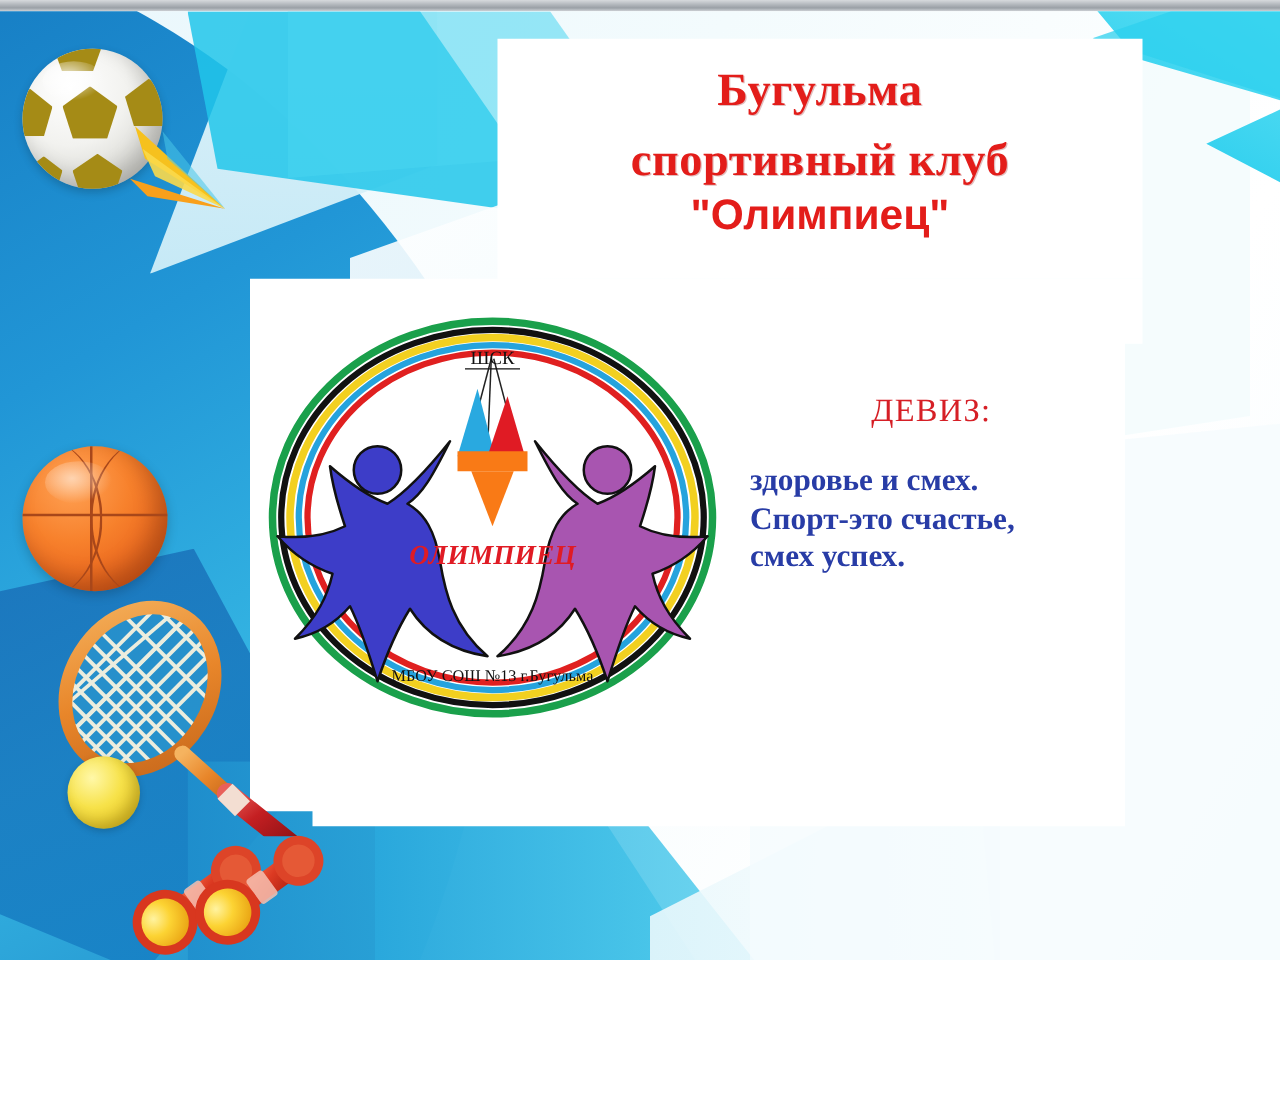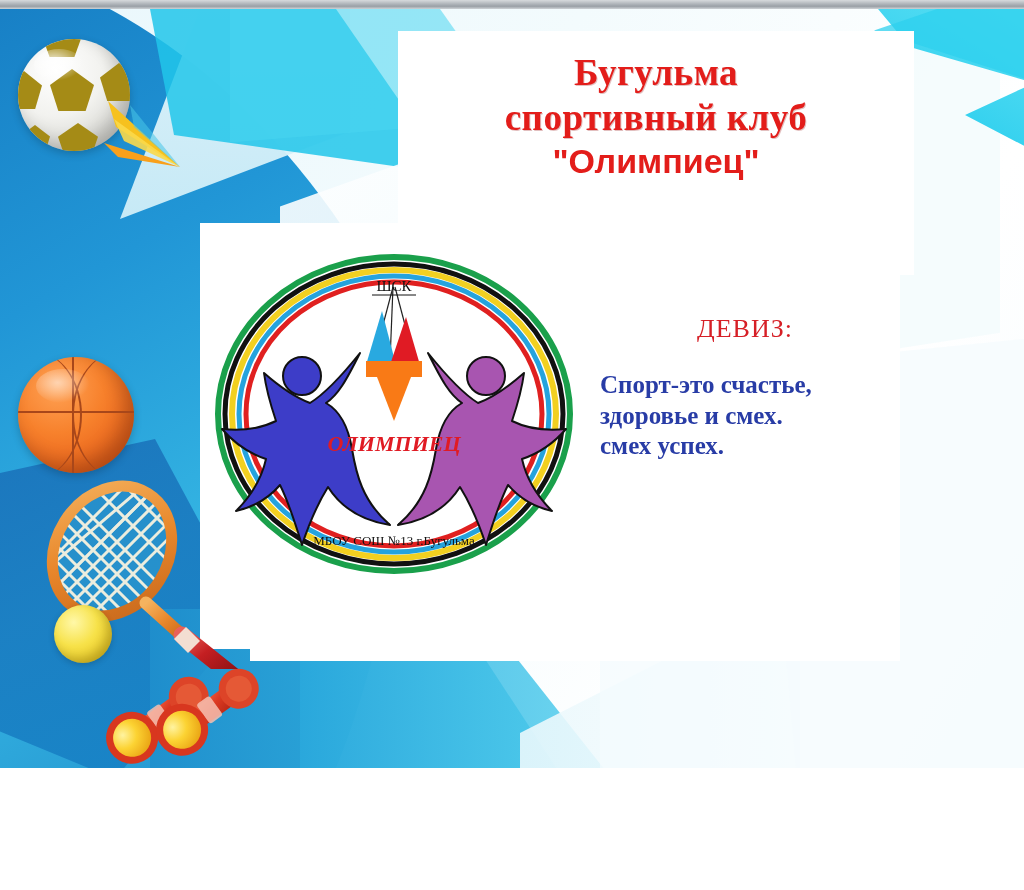--- a/index.html
+++ b/index.html
@@ -67,21 +67,21 @@
   .panel-top{left:398px;top:22px;width:516px;height:192px;}
   .panel-mid{left:200px;top:214px;width:714px;height:52px;}
   .panel-big{left:200px;top:258px;width:700px;height:382px;}
   .panel-low{left:250px;top:636px;width:650px;height:16px;}
 
   
   .title{position:absolute;left:398px;top:44px;width:516px;text-align:center;
     color:#e31d1a;line-height:1.06;}
   .t-line1,.t-line2{font-family:"Liberation Serif",serif;font-weight:bold;
     font-size:37px;letter-spacing:.5px;text-shadow:1px 1px 0 rgba(140,0,0,.25);}
-  .t-line2{margin-top:6px;}
+  .t-line2{margin-top:17px;}
   .t-line3{font-family:"Liberation Sans",sans-serif;font-weight:bold;font-size:34px;
     margin-top:6px;letter-spacing:0px;}
 
   
   .motto-wrap{position:absolute;left:600px;top:305px;width:330px;}
   .motto-head{font-family:"Liberation Serif",serif;font-weight:normal;font-size:26px;
     color:#d61f26;text-align:center;letter-spacing:1px;margin-left:-40px;}
   .motto-body{margin-top:26px;font-family:"Liberation Serif",serif;font-weight:bold;
     font-size:25px;color:#283ca6;line-height:1.22;}
   .motto-body div{white-space:nowrap;}
@@ -368,22 +368,22 @@
 
         <text x="180" y="198" text-anchor="middle" font-family="Liberation Serif, serif" font-size="22" font-weight="bold" font-style="italic" fill="#e01b24" id="emblem-center">ОЛИМПИЕЦ</text>
 
         <text x="180" y="292" text-anchor="middle" font-family="Liberation Serif, serif" font-size="13" fill="#111111" id="emblem-bottom">МБОУ СОШ №13 г.Бугульма</text>
       </svg>
     </div>
 
     <div class="motto-wrap">
       <div class="motto-head">ДЕВИЗ:</div>
       <div class="motto-body">
+        <div>здоровье и смех.</div>
         <div>Спорт-это счастье,</div>
-        <div>здоровье и смех.</div>
         <div>смех успех.</div>
       </div>
     </div>
 
   </div>
 
   <div class="page-bottom"></div>
 </div>
 
 </body></html>

